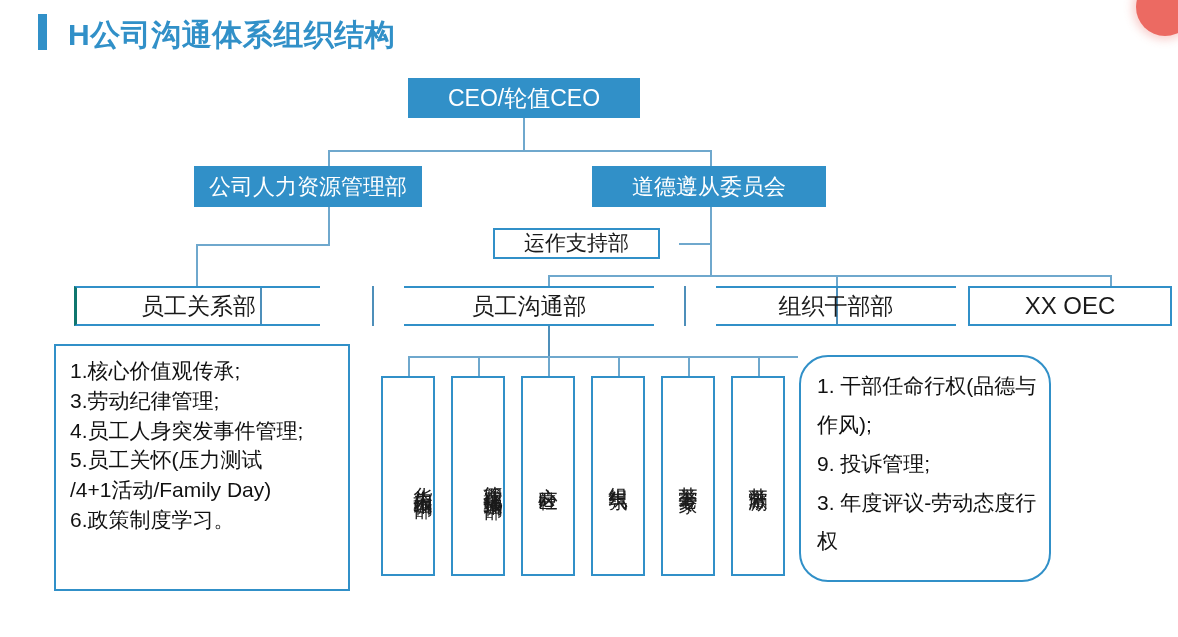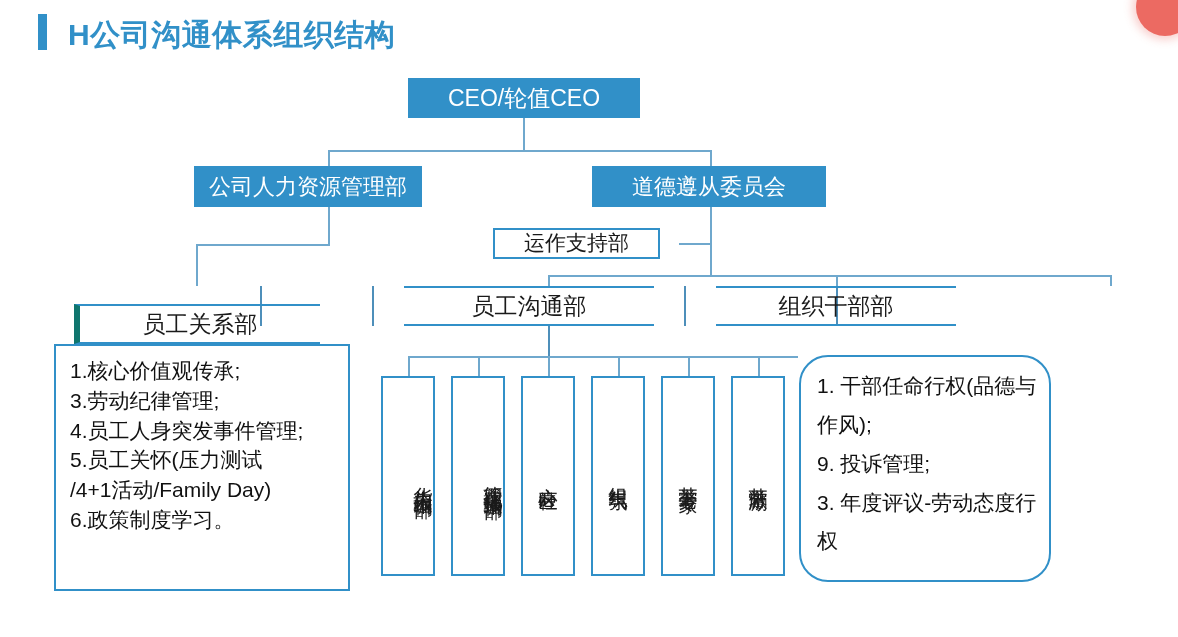--- a/index.html
+++ b/index.html
@@ -84,21 +84,21 @@
   }
 
   
   .node.open {
     background: transparent;
     border-top: 2px solid #3190c8;
     border-bottom: 2px solid #3190c8;
     color: #1a1a1a;
     font-size: 23px;
   }
-  .node.open.has-left { border-left: 6px solid #0f766e; margin-top: 18px; }
+  .node.open.has-left { border-left: 3px solid #0f766e; }
 
   
   .node.vertical {
     background: #ffffff;
     border: 2px solid #3190c8;
     color: #1a1a1a;
     font-size: 19px;
     writing-mode: vertical-rl;
     text-orientation: upright;
     align-items: flex-start;
@@ -184,20 +184,21 @@
   <div class="node filled" style="left:592px; top:166px; width:234px; height:41px;">道德遵从委员会</div>
 
   <div class="node outlined" style="left:493px; top:228px; width:167px; height:31px;">运作支持部</div>
 
   <div class="node open has-left" style="left:74px; top:286px; width:246px; height:40px;">员工关系部</div>
 
   <div class="node open" style="left:404px; top:286px; width:250px; height:40px;">员工沟通部</div>
 
   <div class="node open" style="left:716px; top:286px; width:240px; height:40px;">组织干部部</div>
 
+  <div class="node outlined" style="left:968px; top:286px; width:204px; height:40px; font-size:24px;">XX OEC</div>
 
   <div class="node vertical" style="left:381px; top:376px; width:54px; height:200px;">华为人报编辑部</div>
   <div class="node vertical" style="left:451px; top:376px; width:54px; height:200px;">管理优化报编辑部</div>
   <div class="node vertical" style="left:521px; top:376px; width:54px; height:200px; align-items:center; padding-top:0;">心声社区</div>
   <div class="node vertical" style="left:591px; top:376px; width:54px; height:200px; align-items:center; padding-top:0;">组织气氛</div>
   <div class="node vertical" style="left:661px; top:376px; width:54px; height:200px; align-items:center; padding-top:0;">荣誉老专家</div>
   <div class="node vertical" style="left:731px; top:376px; width:54px; height:200px; align-items:center; padding-top:0;">荣誉激励</div>
 
   <div class="panel" style="left:54px; top:344px; width:296px; height:247px;">
     <div class="ln">1.核心价值观传承;</div>

